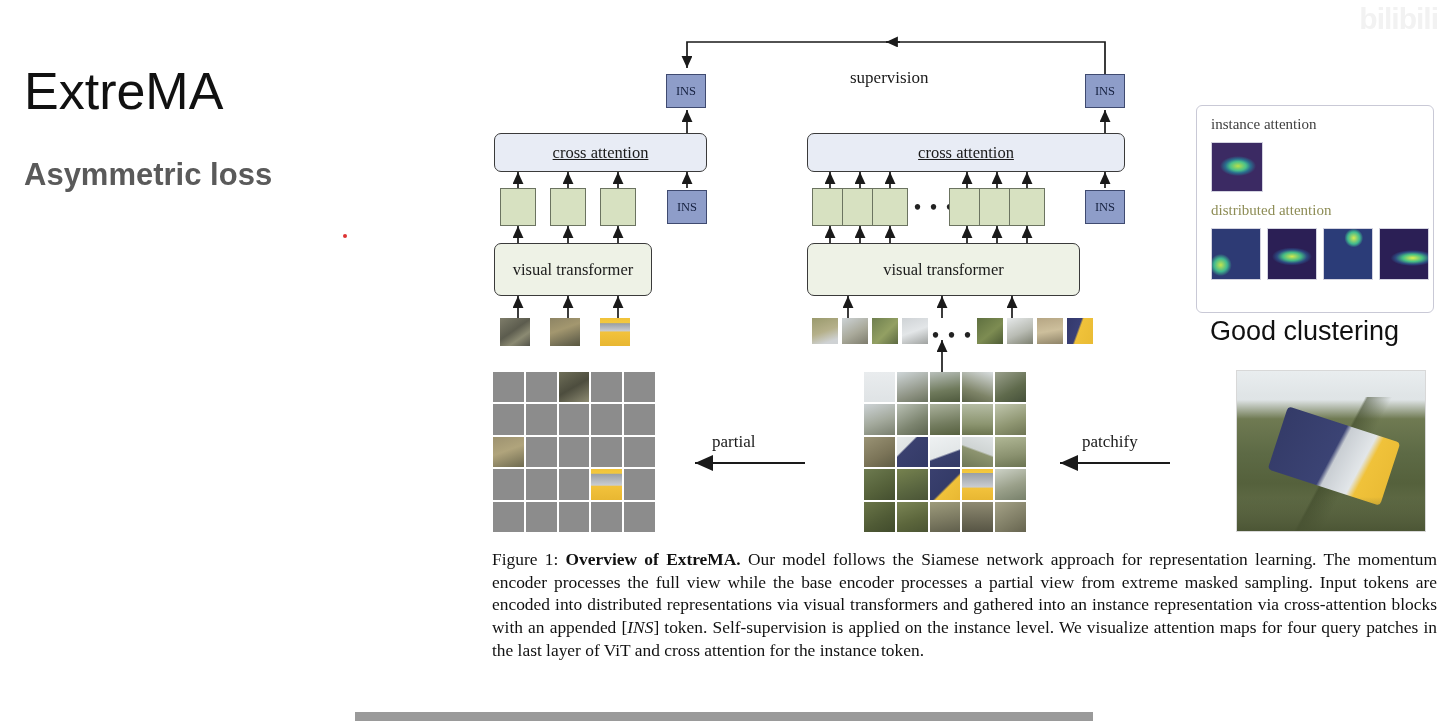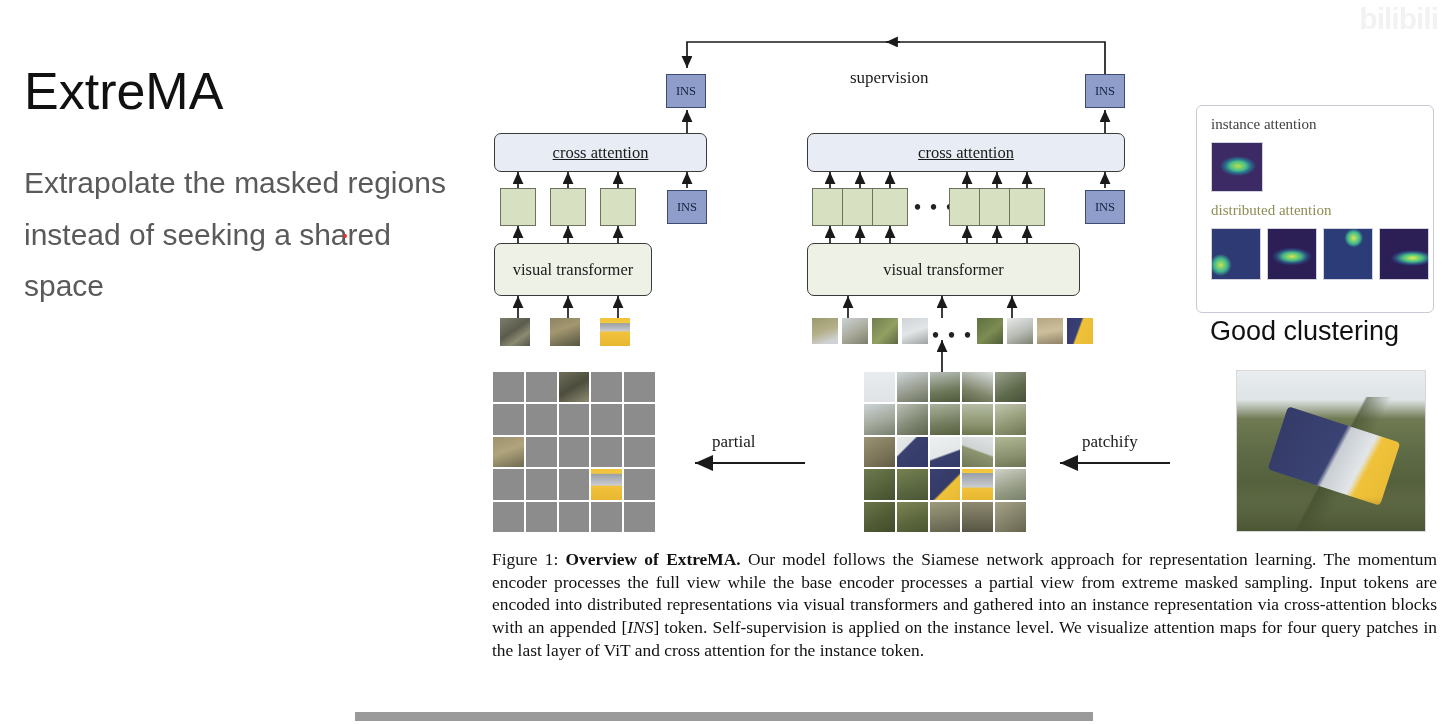--- a/index.html
+++ b/index.html
@@ -121,21 +121,21 @@
 </style>
 </head>
 <body>
 
 <div class="slide">
 
   <div id="watermark">bilibili</div>
 
   <div id="left-col">
     <h1 id="slide-title">ExtreMA</h1>
-    <div id="para-body">Extrapolate the masked regions instead of seeking a shared space</div>
+    <div class="head-bold">Asymmetric loss</div>
   </div>
   <div id="red-dot"></div>
 
   <div id="figure">
 
     <svg class="overlay" viewBox="0 0 964 724">
       <defs>
         <marker id="ah" markerWidth="9" markerHeight="9" refX="7" refY="3.2" orient="auto">
           <path d="M0,0 L7,3.2 L0,6.4 z" fill="#1a1a1a"></path>
         </marker>

